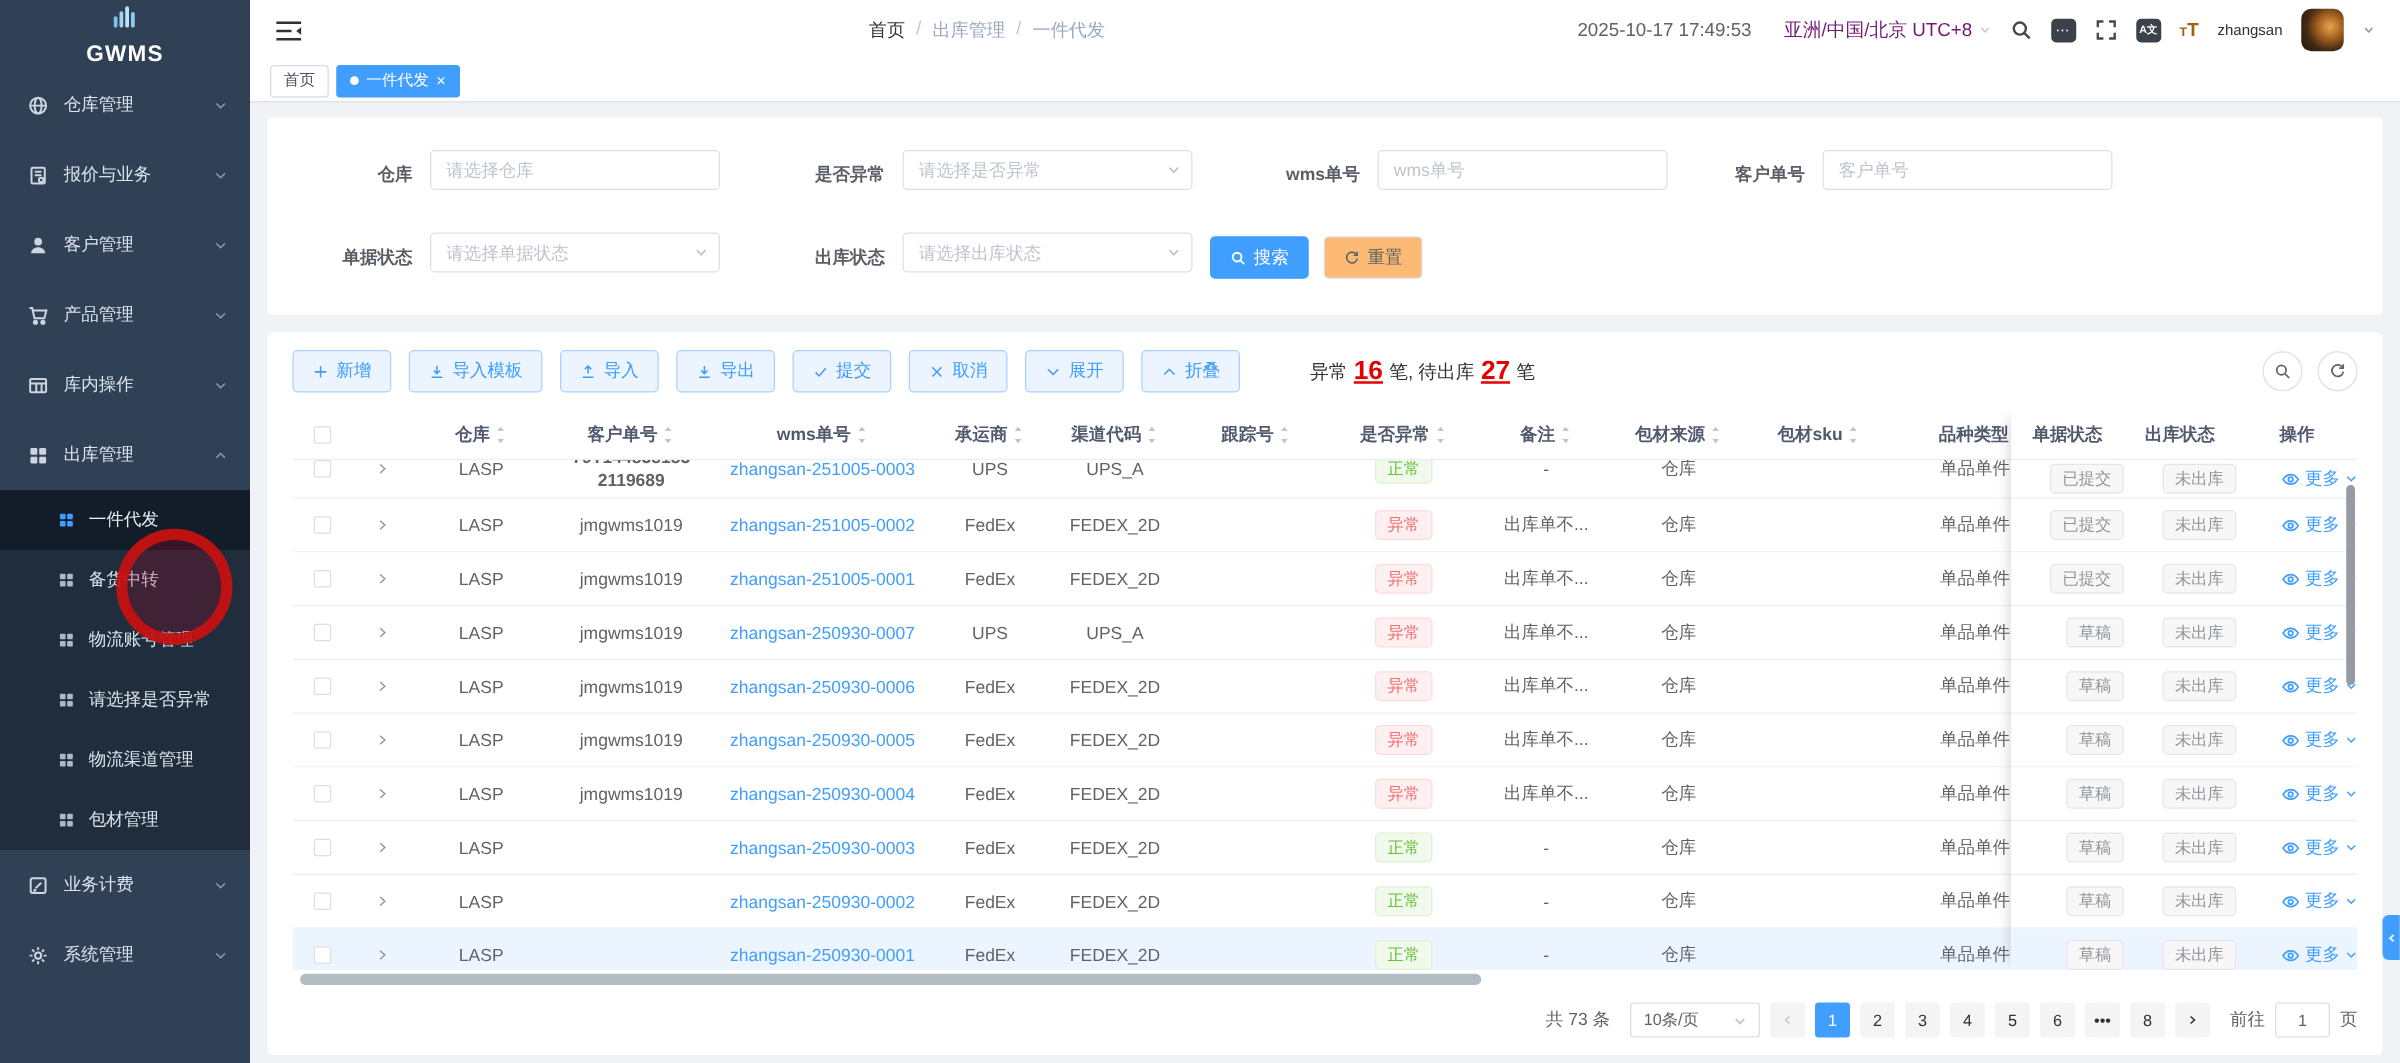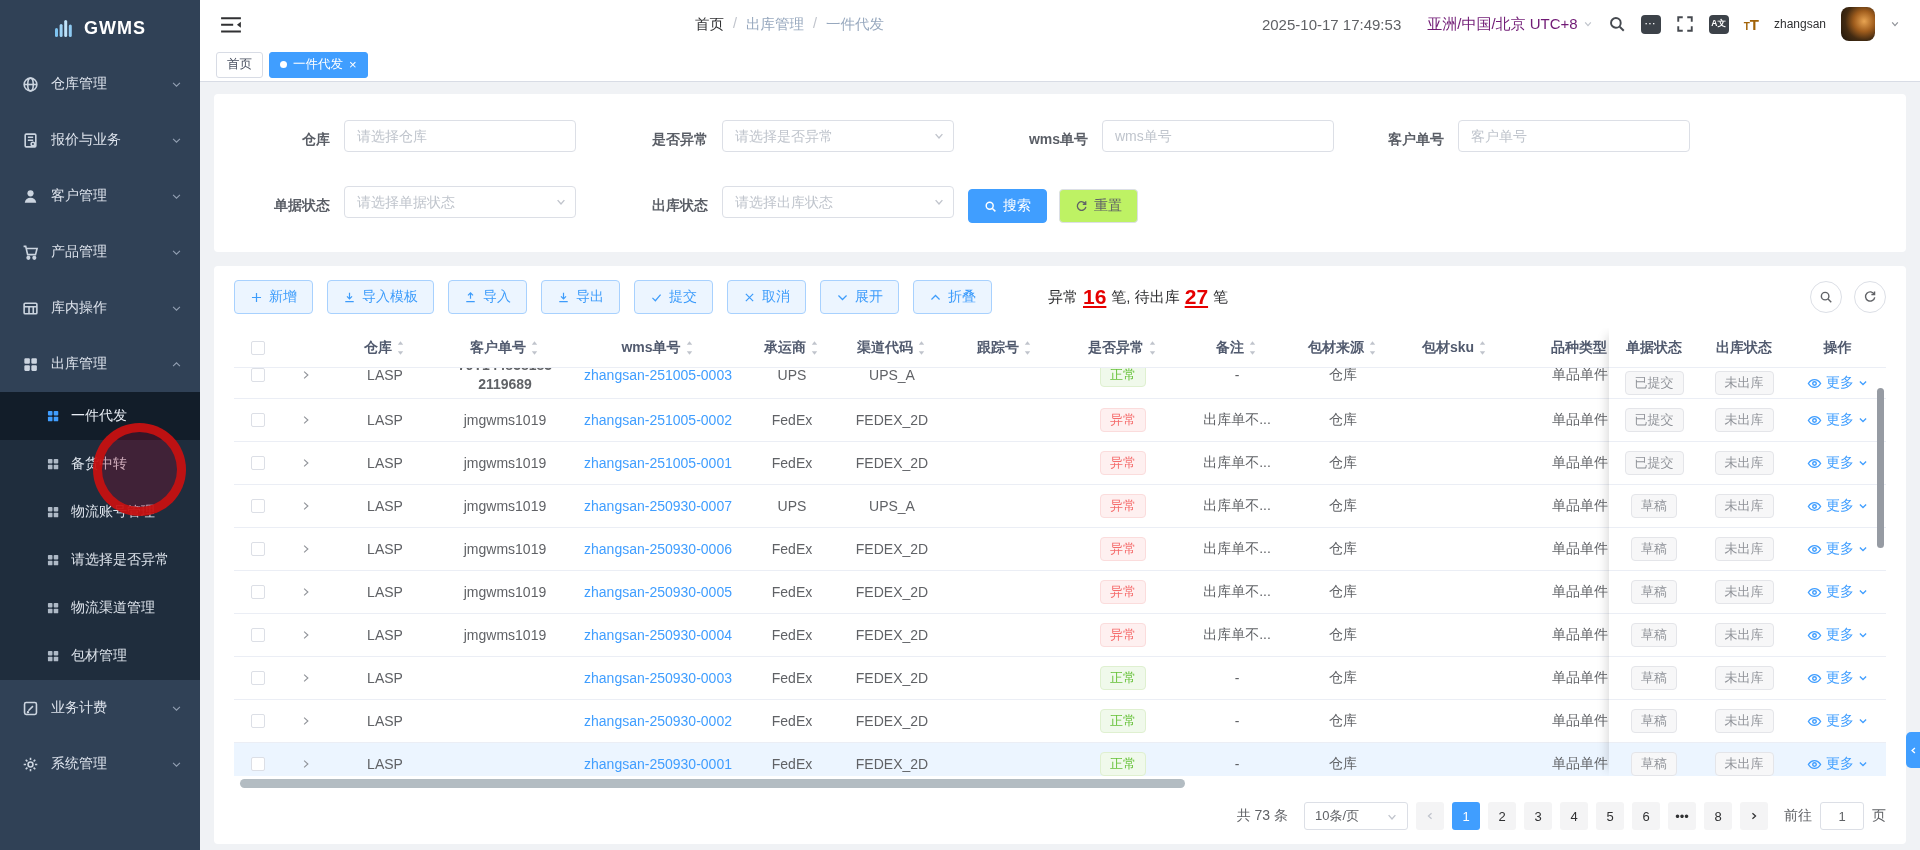--- a/index.html
+++ b/index.html
@@ -4,21 +4,21 @@
 <style>
   * { margin:0; padding:0; box-sizing:border-box; }
   html,body { width:1920px; height:850px; overflow:hidden;
     font-family:"Liberation Sans","DejaVu Sans",sans-serif;
     background:#f0f2f5; color:#606266; font-size:14px; }
   svg { display:block; }
 
   
   .sidebar { position:fixed; left:0; top:0; width:200px; height:850px; background:#304156; z-index:10; }
   .logo { height:56px; display:flex; align-items:center; justify-content:center; gap:10px;
-    color:#fff; font-size:18px; font-weight:bold; letter-spacing:1px; }
+    color:#fff; font-size:18px; font-weight:bold; letter-spacing:1px;flex-direction:column; }
   .side-item { height:56px; display:flex; align-items:center; padding:0 18px 0 22px;
     color:#dde3ec; font-size:14px; cursor:pointer; }
   .side-item .s-label { margin-left:12px; }
   .s-icon { width:17px; height:17px; color:#ccd5e0; flex:0 0 auto; }
   .s-icon.sm { width:14px; height:14px; }
   .s-caret { margin-left:auto; width:11px; height:11px; color:#93a0b3; }
   .submenu { background:#1f2d3d; }
   .sub-item { height:48px; display:flex; align-items:center; padding-left:46px;
     color:#dce2ea; font-size:14px; cursor:pointer; }
   .sub-item .s-label { margin-left:11px; }
@@ -76,21 +76,21 @@
     padding:0 26px 0 12px; font-size:14px; color:#606266; outline:none;
     font-family:inherit; background:#fff; }
   .f-field input::placeholder { color:#bfc4cc; }
   .f-field.noarrow input { padding-right:12px; }
   .f-caret { position:absolute; right:9px; top:10px; width:12px; height:12px; color:#c0c4cc; pointer-events:none; }
   .f-btns { grid-column:5 / span 2; display:flex; gap:12px; }
   .btn { display:inline-flex; align-items:center; gap:6px; height:34px; padding:0 15px;
     border-radius:4px; font-size:14px; cursor:pointer; border:1px solid transparent; white-space:nowrap; }
   .btn svg { width:13px; height:13px; }
   .btn-primary { background:#409eff; border-color:#409eff; color:#fff; }
-  .btn-plain { background:#bef264; border-color:#dcdfe6; color:#606266; }
+  .btn-plain { background:#fdba74; border-color:#dcdfe6; color:#606266; }
 
   
   .table-card { margin-top:14px; padding:14px 20px 8px; position:relative; }
   .toolbar { display:flex; align-items:center; }
   .tb-btns { display:flex; gap:14px; }
   .btn-soft { background:#ecf5ff; border-color:#a8d1fe; color:#3d9cfb; height:34px; }
   .stats { margin-left:56px; color:#303133; font-size:15px; display:flex; align-items:center; }
   .stat-num { color:#e60000; font-size:21px; font-weight:bold; text-decoration:underline; margin:0 5px; }
   .tool-circles { margin-left:auto; display:flex; gap:12px; }
   .circle-btn { width:32px; height:32px; border:1px solid #dcdfe6; border-radius:50%;
@@ -122,21 +122,21 @@
   .tag.ok  { color:#67c23a; background:#f0f9eb; border-color:#dff0d0; }
   .tag.err { color:#f56c6c; background:#fef0f0; border-color:#fbdcdc; }
   .tag.info{ color:#909399; background:#f7f7f8; border-color:#e4e5e9; }
 
   
   .fixed-cols { position:absolute; top:0; right:0; width:277px; height:448px; background:#fff;
     box-shadow:-9px 0 10px -7px rgba(0,0,0,.15); z-index:5; }
   .f-grid { display:grid; grid-template-columns:90px 90px 97px; }
   .fx-head { height:40px; border-bottom:1px solid #ebeef5; }
   .fx-row { border-bottom:1px solid #ebeef5; background:#fff; }
-  .fx-row .td { height:42px; display:flex; align-items:center; justify-content:center; white-space:nowrap; }
+  .fx-row .td { height:42px; display:flex; align-items:center; justify-content:flex-end; white-space:nowrap; }
   .fx-row.row-first .td { height:30px; }
   .fx-row.hl .td { background:#ecf5ff; }
   .act { display:flex; align-items:center; gap:4px; color:#409eff; cursor:pointer; }
   .act svg.eye { width:15px; height:15px; }
   .act svg.cv { width:10px; height:10px; }
 
   
   .v-scroll { position:absolute; right:2px; top:60px; width:7px; height:160px;
     background:#969ba3; border-radius:4px; z-index:8; }
   .h-scroll { position:relative; height:9px; margin-top:3px; width:1652px; }

